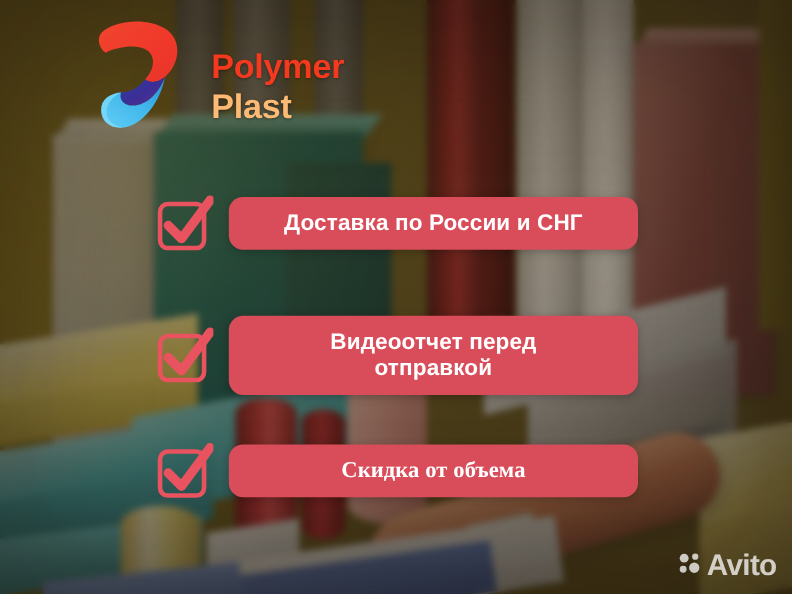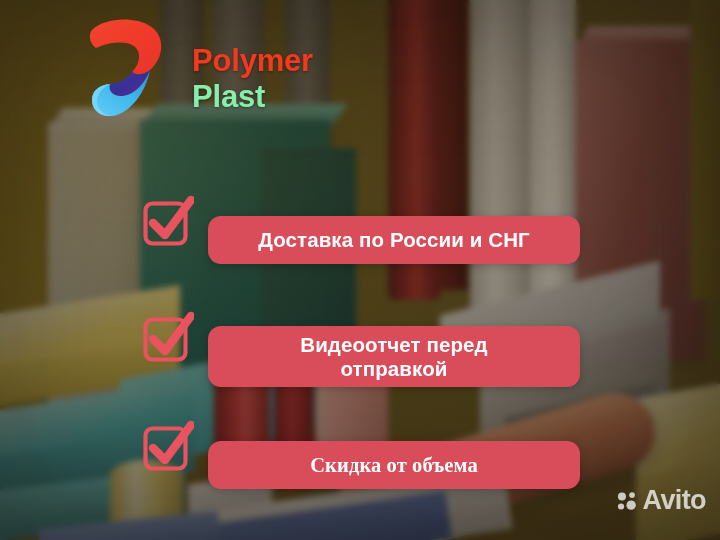--- a/index.html
+++ b/index.html
@@ -253,21 +253,21 @@
     position:absolute; left:88px; top:14px;
     display:flex; align-items:center; gap:4px;
   }
   .logo-mark { width:88px; height:104px; flex:0 0 auto; }
   .logo-text { margin-left:12px; line-height:1; padding-top:24px; }
   .logo-l1 {
     font-size:31px; font-weight:bold; color:#f5391f; letter-spacing:-.2px;
     text-shadow:0 1px 3px rgba(0,0,0,.38);
   }
   .logo-l2 {
-    font-size:31px; font-weight:bold; color:#86efac; letter-spacing:-.2px;
+    font-size:31px; font-weight:bold; color:#fdba74; letter-spacing:-.2px;
     margin-top:5px;
     text-shadow:0 1px 3px rgba(0,0,0,.38);
   }
 
   
   .features {
     position:absolute; left:0; top:0; width:720px; height:540px;
   }
   .feature {
     position:absolute; display:flex; align-items:center; gap:14px;
@@ -284,31 +284,30 @@
     border-radius:13px;
     color:#ffffff;
     font-weight:bold;
     font-size:20.5px;
     line-height:24px;
     text-align:center;
     display:flex; align-items:center; justify-content:center;
     padding:0 16px;
     box-shadow:0 2px 8px rgba(0,0,0,.22);
     letter-spacing:.1px;
-    margin-top:39px;
   }
   .pill.p1 { width:372px; height:48px; }
-  .pill.p2 { width:372px; height:61px; }
+  .pill.p2 { width:372px; height:72px; }
   .pill.p3 { width:372px; height:48px;font-family:Liberation Serif, serif; }
   .pill span { display:block; }
 
   
   .avito {
-    position:absolute; right:14px; bottom:26px;
-    display:flex; align-items:center; gap:5px;
+    position:absolute; right:14px; bottom:12px;
+    display:flex; gap:5px;
     opacity:.85;
   }
   .avito-dots { width:22px; height:22px; }
   .avito-word {
     font-size:27px; font-weight:bold; color:rgba(255,255,255,.88);
     letter-spacing:-.6px; line-height:1;
   }
 </style>
 </head>
 <body>

